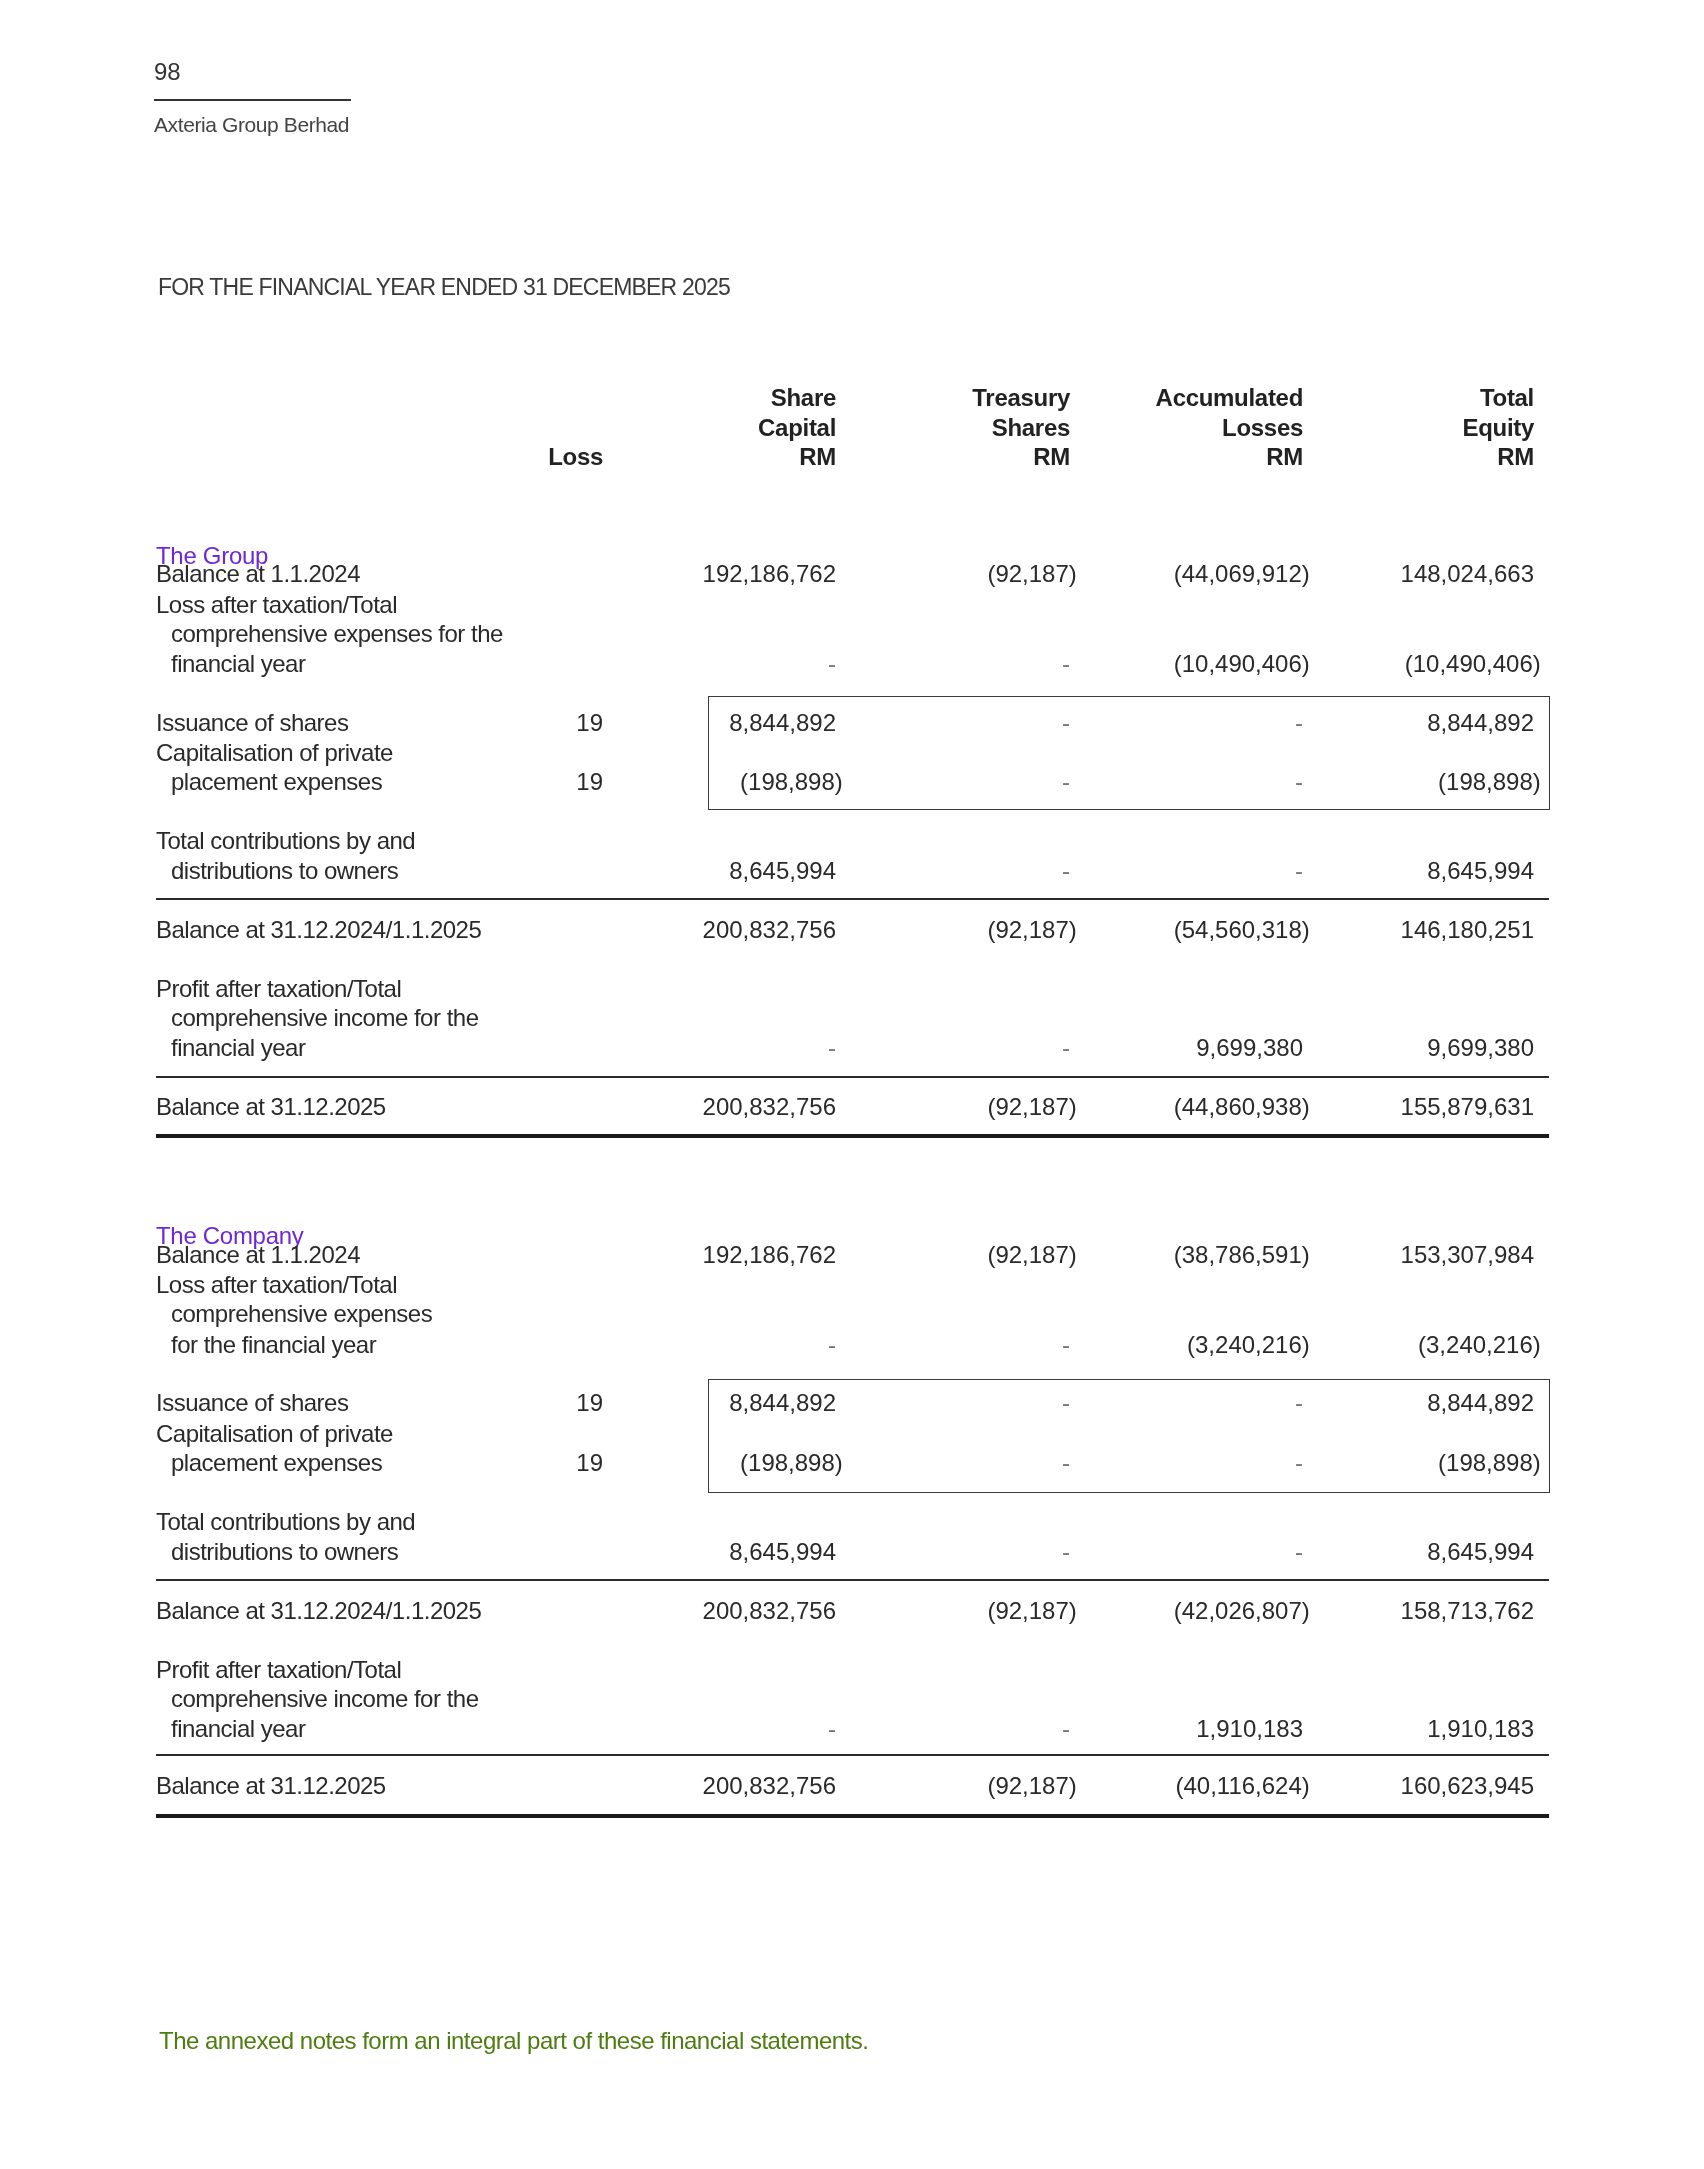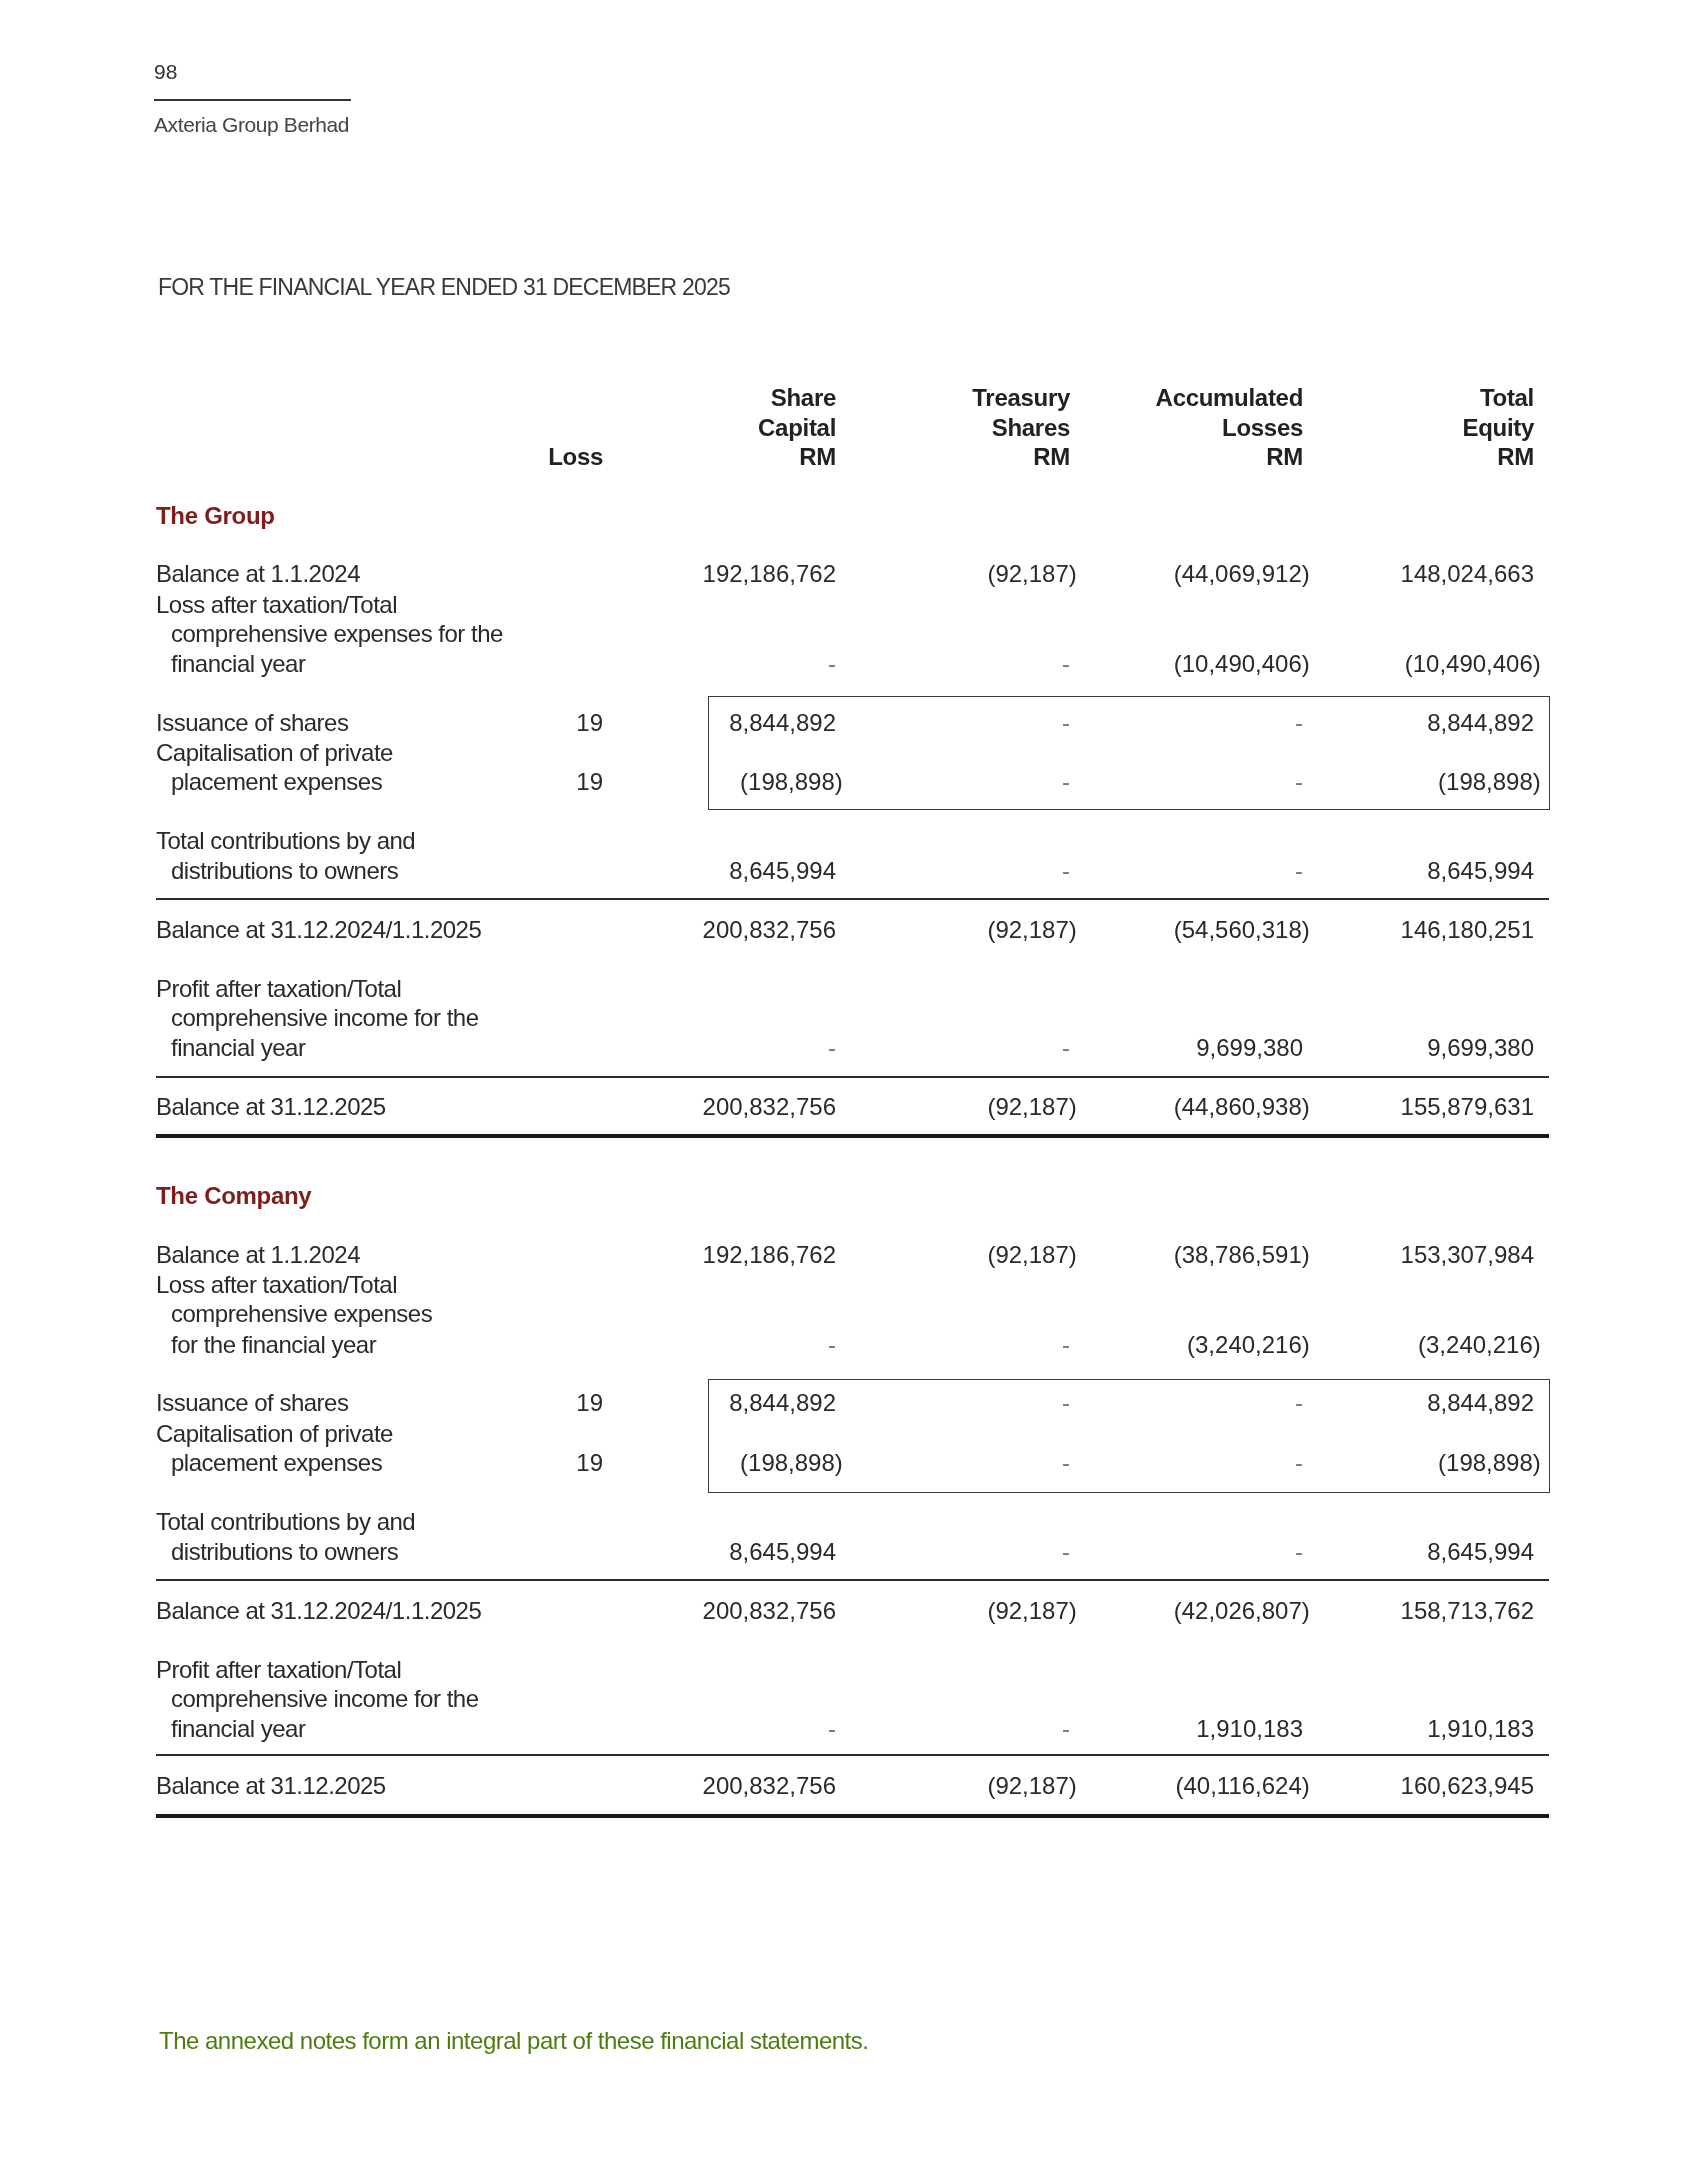--- a/index.html
+++ b/index.html
@@ -1,39 +1,39 @@
 <!DOCTYPE html>
 <html style="font-size:13.6px"><head>
   <meta charset="utf-8">
   <style>
     html, body { margin: 0; padding: 0; background: #ffffff; }
     body { width: 1704px; height: 2170px; position: relative; overflow: hidden;
            font-family: "Liberation Sans", sans-serif; color: #2a2a2a; }
     .abs { position: absolute; white-space: nowrap; }
-    .page-number { left: 154px; top: 59px; font-size: 21px; line-height: 25.4px; color: #333; }
+    .page-number { left: 154px; top: 59px; font-size: 24px; line-height: 25.4px; color: #333; }
     .top-rule { left: 154px; top: 99px; width: 197px; height: 1.7px; background: #333; }
     .company-name { left: 154px; top: 112px; font-size: 21px; line-height: 25.4px; color: #444; letter-spacing: -0.4px; }
     .title { left: 154px; top: 154px; font-family: "DejaVu Serif", "Liberation Serif", serif; font-weight: bold;
              font-size: 44px; line-height: 59px; color: #6d6e71; letter-spacing: -0.4px; }
     .title div { height: 59px; }
     .subtitle { left: 158px; top: 274px; font-size: 23px; line-height: 27px; color: #3a3a3a; letter-spacing: -0.8px; }
 
     .row { position: absolute; left: 0; width: 1704px; height: 29px; }
     .row .cell { position: absolute; top: 0; line-height: 29px; font-size: 24px; white-space: nowrap; }
     .lbl { left: 156px; letter-spacing: -0.5px; color: #2a2a2a; }
     .lbl.indent { left: 171px; }
     .note { right: calc(1704px - 603px); text-align: right; }
     .c1 { right: calc(1704px - 836px); text-align: right; }
     .c2 { right: calc(1704px - 1070px); text-align: right; }
     .c3 { right: calc(1704px - 1303px); text-align: right; }
     .c4 { right: calc(1704px - 1534px); text-align: right; }
     .neg { margin-right: -6.8px; }
     .dash { color: #777; }
     .hdr { font-weight: bold; color: #222; font-size: 24px; letter-spacing: -0.3px; }
-    .section-title { font-weight: bold; color: #7f1d1d; letter-spacing: -0.3px; }
+    .section-title { font-weight: normal; color: #6d28d9; letter-spacing: -0.3px; margin-top: 40px; }
 
     .rule { position: absolute; left: 156px; width: 1393px; background: #2a2a2a; }
     .rule.thin { height: 1.7px; }
     .rule.thick { height: 4.2px; background: #1a1a1a; }
     .box { position: absolute; left: 708px; width: 842px; border: 1.7px solid #3a3a3a; box-sizing: border-box; }
 
     .footer { left: 159px; top: 2026px; font-size: 24px; line-height: 29px; letter-spacing: -0.5px; color: #4d7c0f; }
   </style>
 </head>
 <body>

